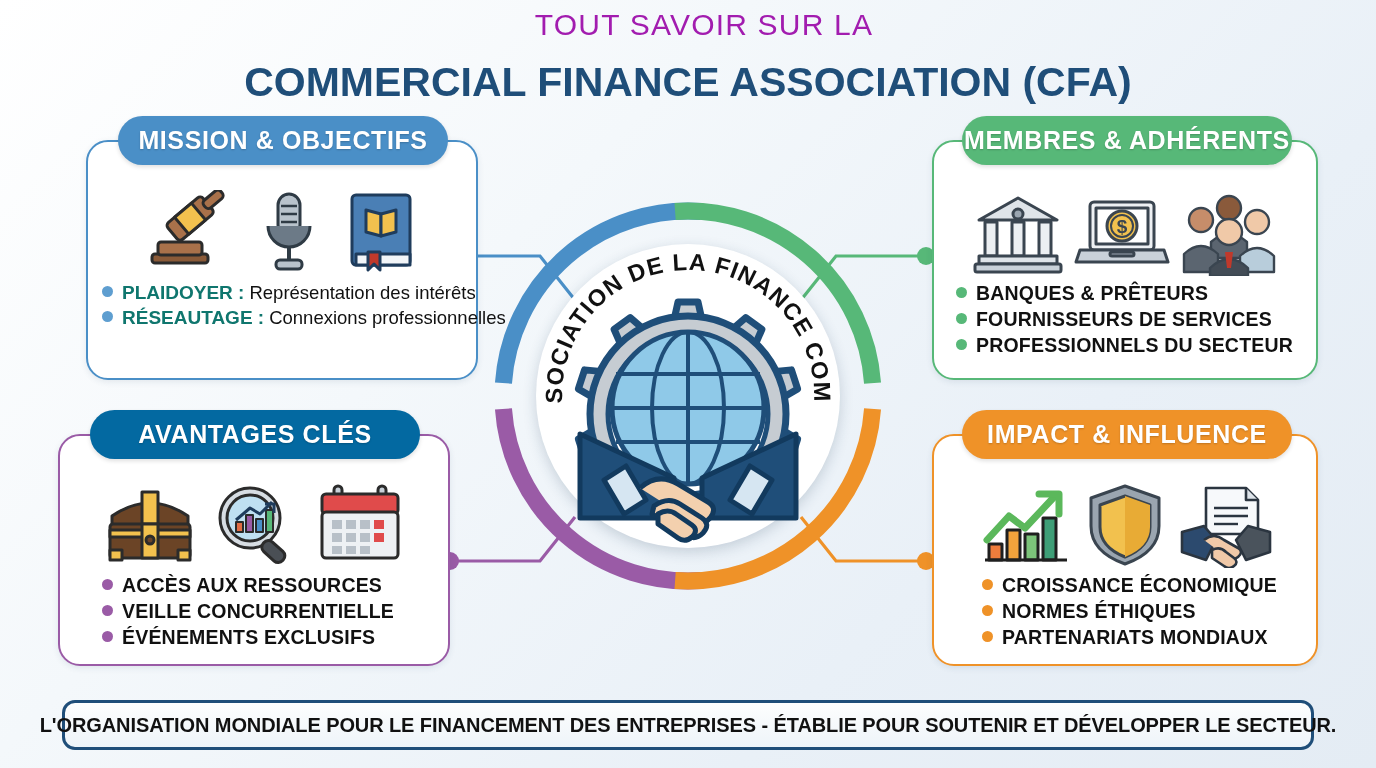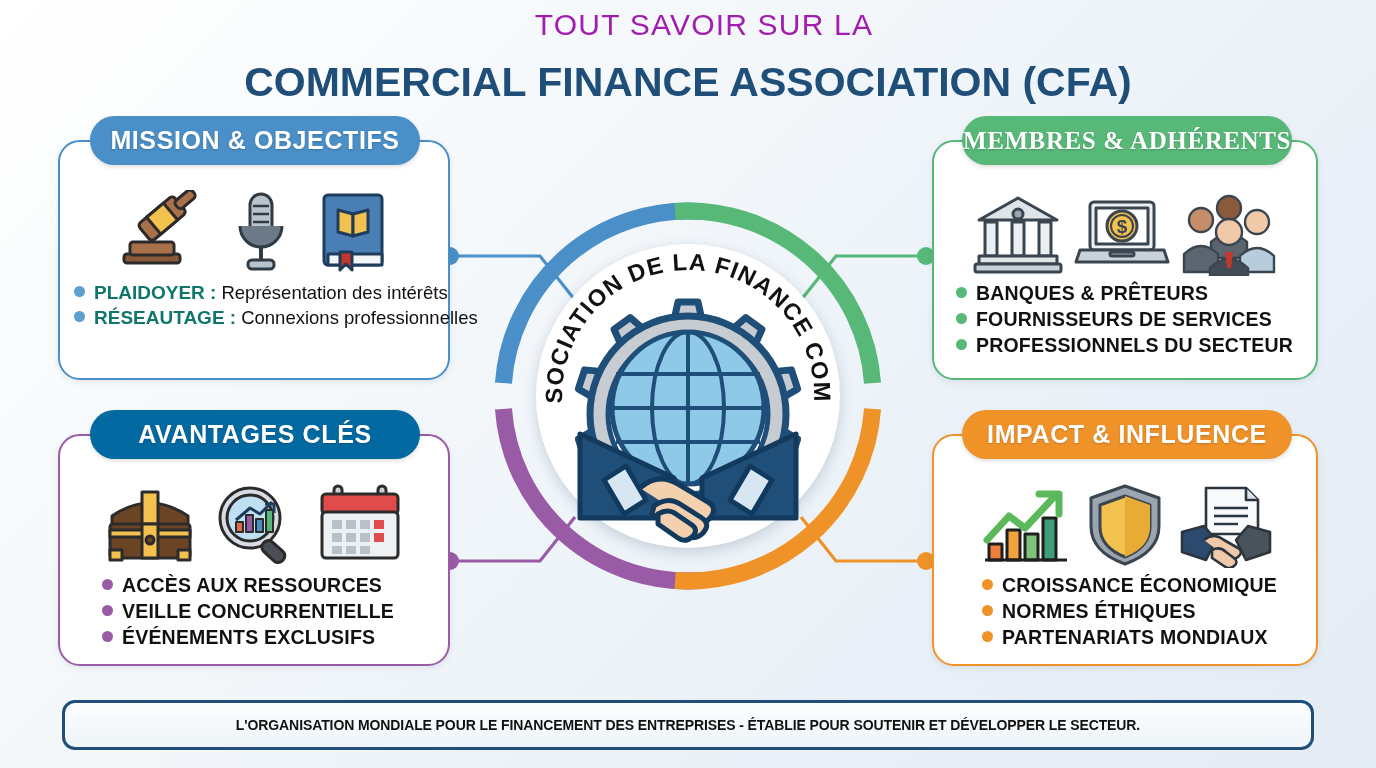--- a/index.html
+++ b/index.html
@@ -22,34 +22,34 @@
     font-size:41px;font-weight:bold;color:#1f4e79;letter-spacing:0px;
     line-height:48px;margin-top:16px;
   }
 
   
   .card{
     position:absolute;background:#ffffff;border-radius:22px;
     box-shadow:0 2px 6px rgba(40,70,100,.10);
     box-sizing:border-box;
   }
-  .card.blue{border:2.5px solid #4a8fc7;}
+  .card.blue{border:2.5px solid #4a8fc7;margin-left:28px;}
   .card.green{border:2.5px solid #57b878;}
   .card.purple{border:2.5px solid #9a5ba6;}
   .card.orange{border:2.5px solid #ef9228;}
 
   .pill{
     position:absolute;top:-26px;height:49px;border-radius:25px;
     display:flex;align-items:center;justify-content:center;
     color:#ffffff;font-weight:bold;font-size:25px;letter-spacing:.6px;
     text-shadow:0 1px 2px rgba(0,0,0,.20);
     box-shadow:0 2px 4px rgba(0,0,0,.13);
   }
   .pill.blue{background:#4a8fc7;}
-  .pill.green{background:#57b878;font-family:Liberation Serif, serif;}
+  .pill.green{background:#57b878;}
   .pill.purple{background:#0369a1;}
   .pill.orange{background:#ef9228;}
 
   .icons{
     position:absolute;left:0;right:0;display:flex;
     align-items:flex-end;justify-content:space-evenly;
   }
   .icons svg{display:block;}
 
   .bullets{position:absolute;left:0;right:0;}
@@ -77,21 +77,21 @@
 
   
   .footer{
     position:absolute;left:62px;top:700px;width:1252px;height:50px;
     border:3px solid #1f4e79;border-radius:13px;
     background:linear-gradient(180deg,#fdfefe 0%,#eef4f9 100%);
     display:flex;align-items:center;justify-content:center;
     box-sizing:border-box;
   }
   .footer-text{
-    font-size:14px;font-weight:bold;color:#111;letter-spacing:-.1px;white-space:nowrap;
+    font-size:20px;font-weight:bold;color:#111;letter-spacing:-.1px;white-space:nowrap;
   }
 </style>
 </head>
 <body>
 
 <div class="canvas">
 
   <div class="title-wrap">
     <div class="title-sup">TOUT SAVOIR SUR LA</div>
     <div class="title-main">COMMERCIAL FINANCE ASSOCIATION (CFA)</div>

